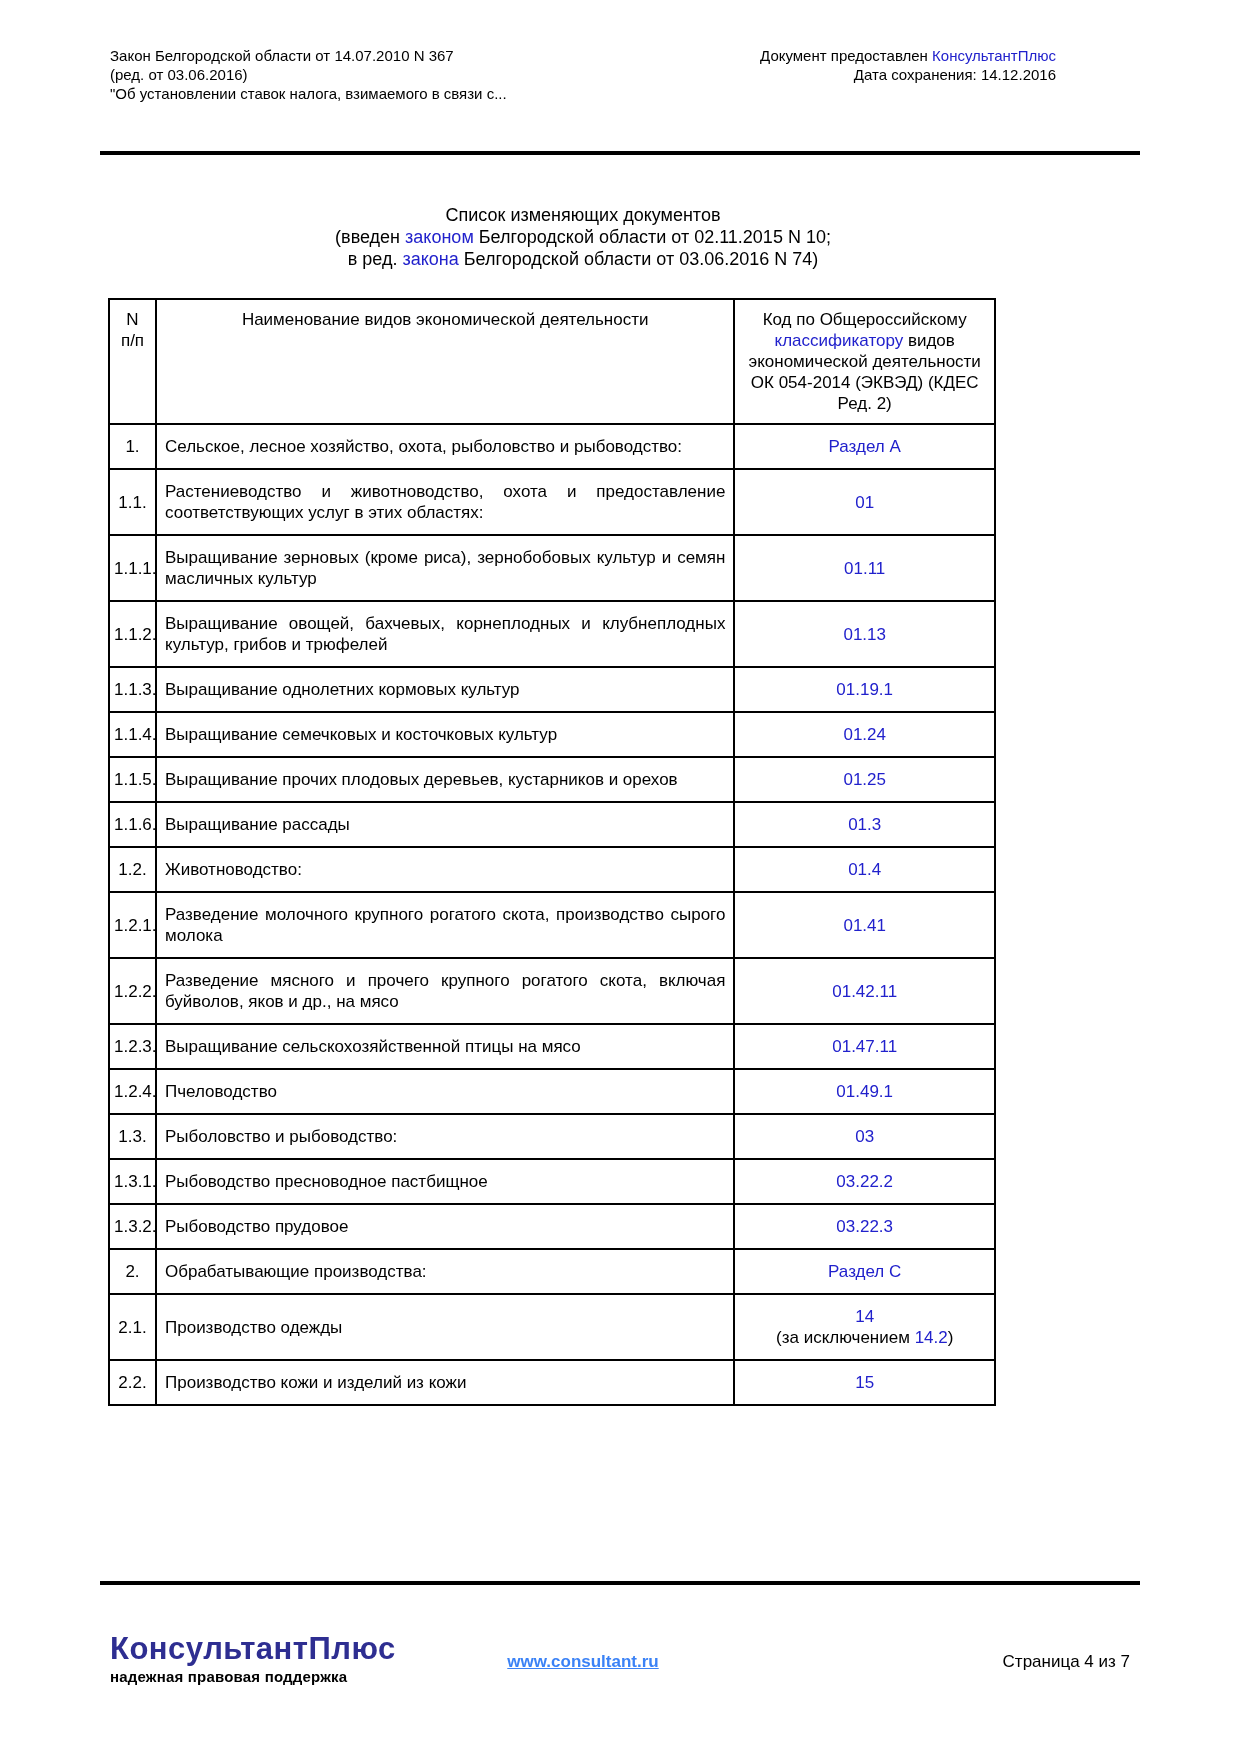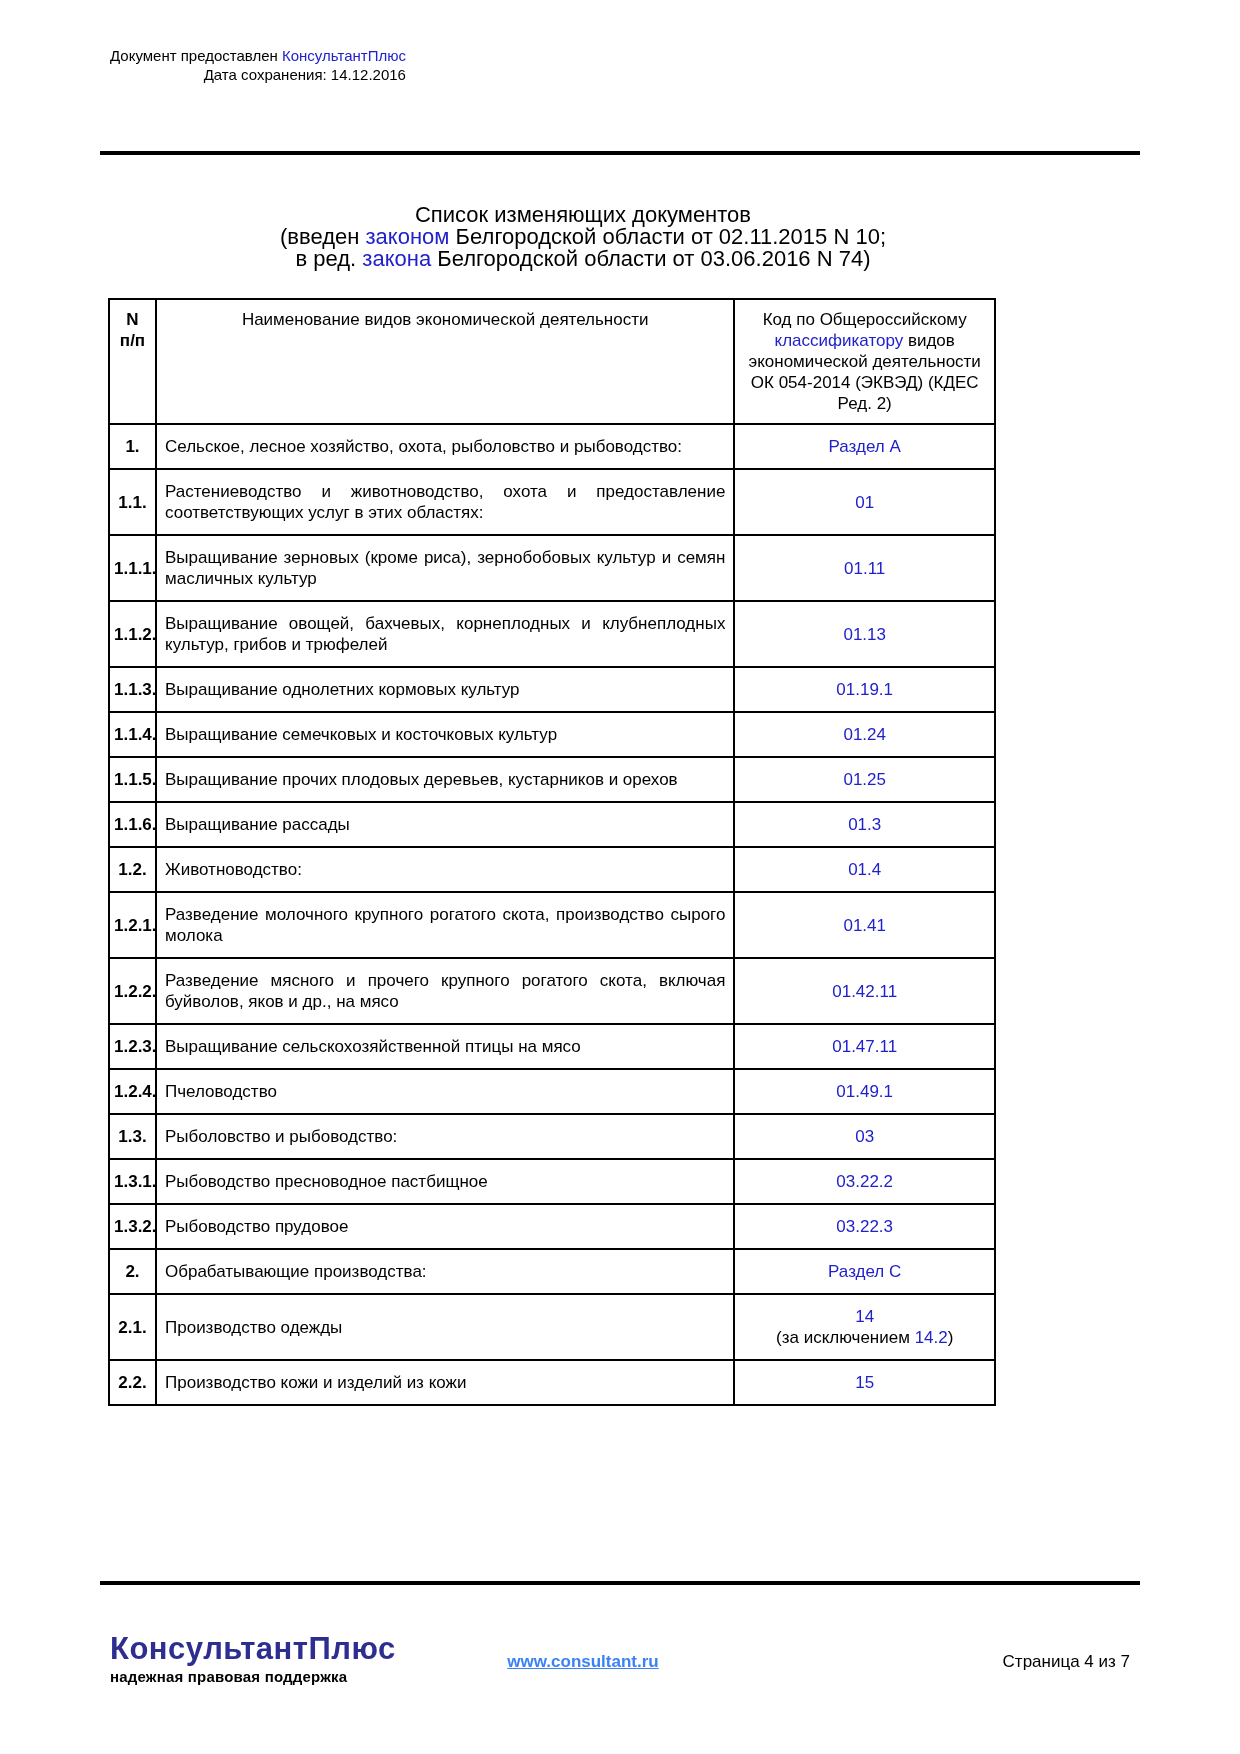--- a/index.html
+++ b/index.html
@@ -24,37 +24,37 @@
   .link { color:#2121cc; text-decoration:none; cursor:pointer; }
 
   
   .rule { position:absolute; left:100px; width:1040px; height:4px; background:#000; }
   .rule-top { top:151px; }
   .rule-bottom { top:1581px; }
 
   
   .intro {
     position:absolute; top:204px; left:110px; width:946px;
-    text-align:center; font-size:22px; line-height:22px;
+    text-align:center; font-size:18px; line-height:22px;
   }
 
   
   .okved-table {
     position:absolute; top:298px; left:108px;
     border-collapse:collapse;
     font-size:17px; line-height:21px;
     table-layout:fixed;
     width:888px;
   }
   .okved-table th, .okved-table td { border:2px solid #000; }
   .okved-table th {
     font-weight:normal; vertical-align:top;
     text-align:center; padding:9px 8px;
   }
-  th.col-num, td.col-num { width:46px;font-weight:bold; }
+  th.col-num, td.col-num { width:46px; }
   th.col-name, td.col-name { width:566px; }
   th.col-code, td.col-code { width:255px; }
   td.col-num { text-align:center; vertical-align:middle; padding:11px 4px; }
   td.col-name { text-align:justify; vertical-align:middle; padding:11px 8px; }
   td.col-code { text-align:center; vertical-align:middle; padding:11px 16px; }
 
   
   .footer-logo { position:absolute; left:110px; top:1632px; }
   .logo-title {
     font-size:31px; font-weight:bold; color:#2e2e91;
@@ -66,20 +66,25 @@
     text-align:center; font-size:17px; font-weight:bold; color:#3b82f6;text-decoration:underline;
   }
   .footer-page { position:absolute; right:110px; top:1652px; font-size:17px; }
 </style>
 </head>
 <body>
 
 <div class="page">
 
   <div class="doc-header">
+    <div class="doc-header-left">
+      <div>Закон Белгородской области от 14.07.2010 N 367</div>
+      <div>(ред. от 03.06.2016)</div>
+      <div>"Об установлении ставок налога, взимаемого в связи с...</div>
+    </div>
     <div class="doc-header-right">
       <div><span>Документ предоставлен </span><a class="link">КонсультантПлюс</a></div>
       <div>Дата сохранения: 14.12.2016</div>
     </div>
   </div>
 
   <div class="rule rule-top"></div>
 
   <div class="intro">
     <div>Список изменяющих документов</div>

